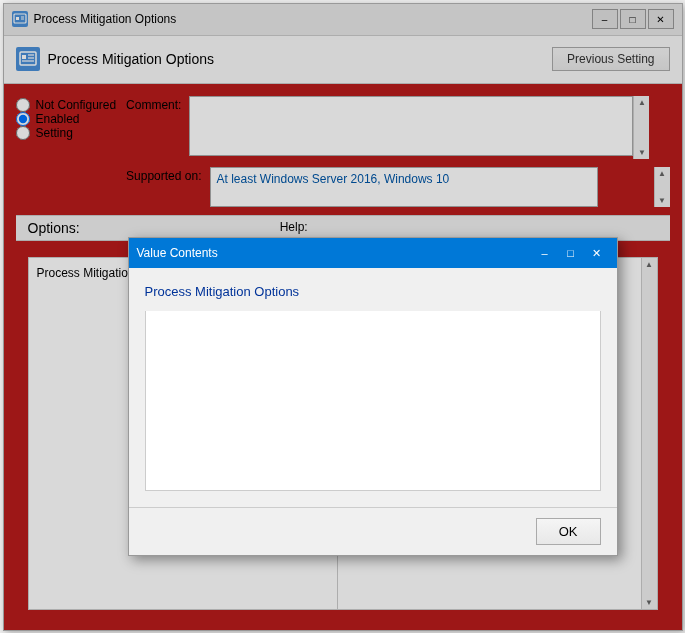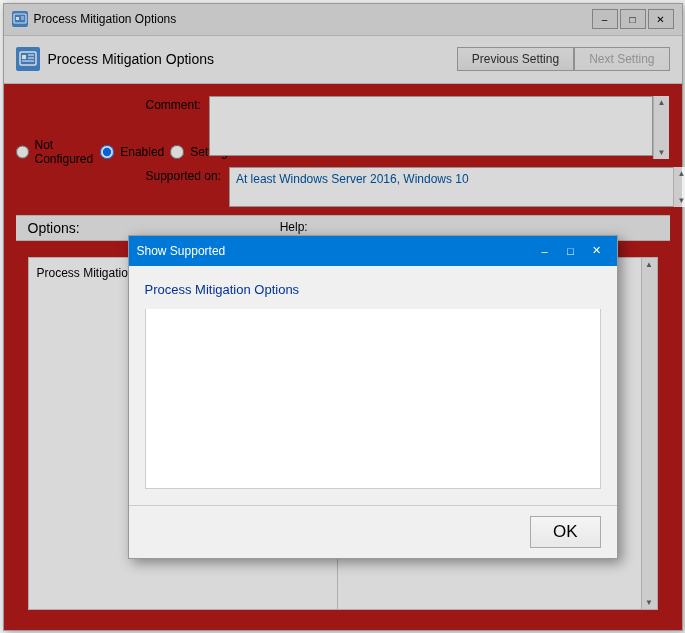--- a/index.html
+++ b/index.html
@@ -129,22 +129,21 @@
       flex: 1;
       display: flex;
       flex-direction: column;
       padding: 12px;
       gap: 8px;
     }
 
     
     .radio-section {
       display: flex;
-      flex-direction: row;
-      gap: 6px;
+      flex-direction: column;
     }
 
     .radio-row {
       display: flex;
       align-items: center;
       gap: 6px;
       cursor: pointer;
     }
 
     .radio-input {
@@ -206,21 +205,21 @@
       position: relative;
       width: 460px;
     }
 
     .support-box {
       border: 1px solid #aaa;
       background: white;
       padding: 4px 6px;
       font-size: 12px;
       color: #0057a8;
-      width: 468px;
+      width: 388px;
       min-height: 40px;
       position: relative;
     }
 
     
     .options-help-bar {
       display: flex;
       gap: 0;
       border-top: 1px solid #ccc;
       border-bottom: 1px solid #ccc;
@@ -408,21 +407,21 @@
       padding: 10px 16px;
       gap: 8px;
       border-top: 1px solid #ccc;
     }
 
     .dialog-btn {
       padding: 5px 22px;
       border: 1px solid #aaa;
       background: linear-gradient(to bottom, #f5f5f5, #e8e8e8);
       cursor: pointer;
-      font-size: 17px;
+      font-size: 13px;
     }
 
     
     .scrollbar-right {
       position: absolute;
       right: 0;
       top: 0;
       width: 16px;
       height: 100%;
       background: #f0f0f0;
@@ -471,21 +470,20 @@
           <rect x="3" y="5" width="4" height="4" fill="white"></rect>
           <line x1="9" y1="5" x2="15" y2="5" stroke="white" stroke-width="1.2"></line>
           <line x1="9" y1="8" x2="15" y2="8" stroke="white" stroke-width="1.2"></line>
           <line x1="3" y1="11" x2="15" y2="11" stroke="white" stroke-width="1.2"></line>
         </svg>
       </div>
       <span>Process Mitigation Options</span>
     </div>
     <div class="header-buttons">
       <button class="nav-btn">Previous Setting</button>
-      <button class="nav-btn" disabled="">Next Setting</button>
     </div>
   </div>
 
   <div class="content-area">
 
     <div style="display:flex; gap: 0;">
 
       <div class="radio-section" style="width: 130px; padding-top: 2px;">
         <div class="radio-row">
           <input type="radio" name="config" class="radio-input" style="">
@@ -551,21 +549,21 @@
         </div>
       </div>
     </div>
 
   </div>
 
   <div class="dialog-overlay">
     <div class="dialog-window">
 
       <div class="dialog-title-bar">
-        <span class="dialog-title-text">Show Supported</span>
+        <span class="dialog-title-text">Value Contents</span>
         <div class="dialog-ctrl-btns">
           <button class="dialog-ctrl-btn">–</button>
           <button class="dialog-ctrl-btn">□</button>
           <button class="dialog-ctrl-btn close">✕</button>
         </div>
       </div>
 
       <div class="dialog-content">
         <span class="dialog-section-title">Process Mitigation Options</span>
 

